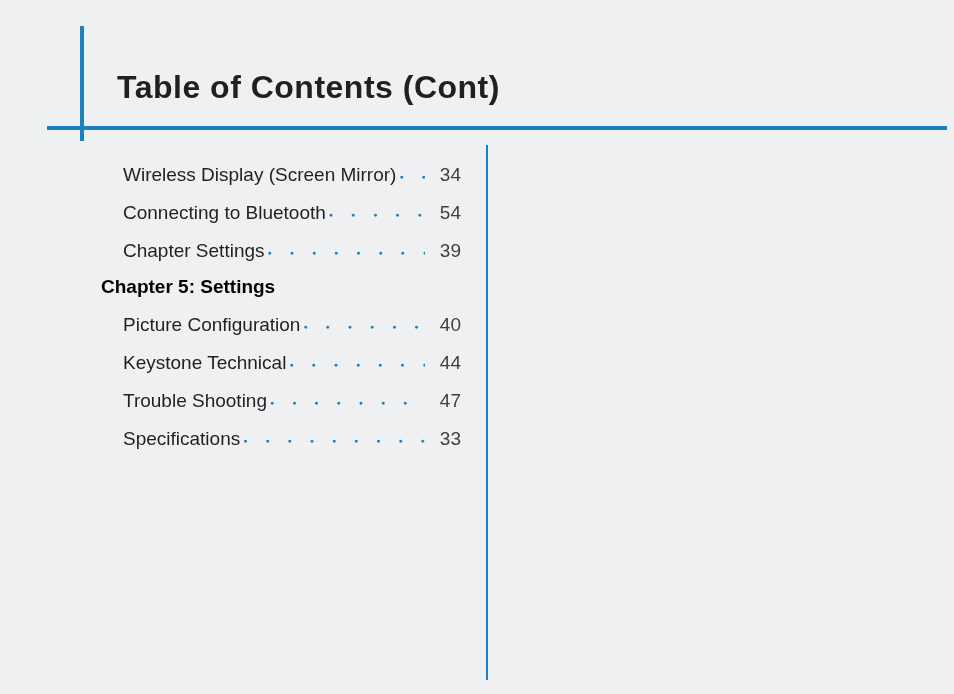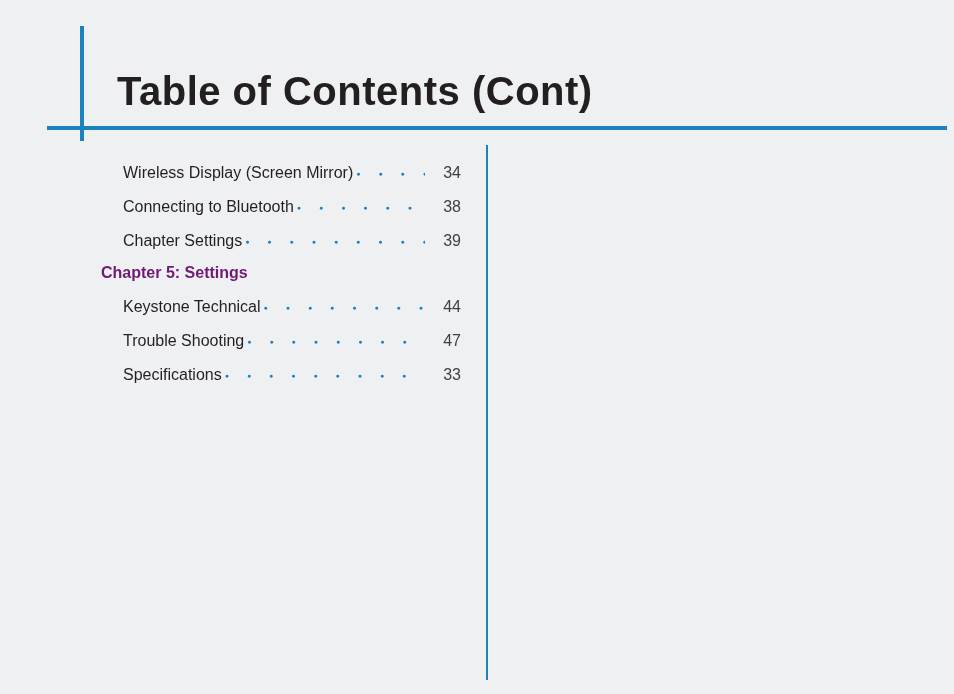--- a/index.html
+++ b/index.html
@@ -9,21 +9,21 @@
       width:954px;
       height:694px;
     }
     .title-area {
       position:absolute;
       left:117px;
       top:69px;
       width:800px;
     }
     .title {
-      font-size:40px;
+      font-size:32px;
       font-weight:700;
       letter-spacing:0.5px;
       color:#231f20;
       font-family:"Century Gothic","Futura","Avant Garde",sans-serif;
     }
     .rule-h {
       position:absolute;
       left:47px;
       top:126px;
       width:900px;
@@ -44,21 +44,21 @@
       top:145px;
       width:0;
       height:535px;
       border-left:2px solid #1982bf;
     }
     .toc {
       position:absolute;
       left:101px;
       top:162px;
       width:360px;
-      font-size:16px;
+      font-size:19px;
       color:#231f20;
     }
     .toc-item, .toc-head {
       display:flex;
       align-items:baseline;
       white-space:nowrap;
       margin-bottom:14px;
     }
     .toc-item .label {
       margin-left:22px;
@@ -80,21 +80,21 @@
       letter-spacing:8px;
       line-height:1;
     }
     .toc-item .pg {
       width:30px;
       text-align:right;
       color:#404040;
     }
     .toc-head .label {
       font-weight:700;
-      color:#701a75;
+      color:#000000;
     }
   </style>
 </head>
 <body>
 
 <div class="page">
 
   <div class="rule-v-left"></div>
   <div class="rule-h"></div>
   <div class="rule-v-mid"></div>
@@ -106,30 +106,35 @@
   <div class="toc">
 
     <div class="toc-item">
       <span class="label">Wireless Display (Screen Mirror)</span>
       <span class="dots"></span>
       <span class="pg">34</span>
     </div>
     <div class="toc-item">
       <span class="label">Connecting to Bluetooth</span>
       <span class="dots"></span>
-      <span class="pg">38</span>
+      <span class="pg">54</span>
     </div>
     <div class="toc-item">
       <span class="label">Chapter Settings</span>
       <span class="dots"></span>
       <span class="pg">39</span>
     </div>
 
     <div class="toc-head">
       <span class="label">Chapter 5: Settings</span>
+    </div>
+    <div class="toc-item">
+      <span class="label">Picture Configuration</span>
+      <span class="dots"></span>
+      <span class="pg">40</span>
     </div>
     <div class="toc-item">
       <span class="label">Keystone Technical</span>
       <span class="dots"></span>
       <span class="pg">44</span>
     </div>
 
     <div class="toc-item">
       <span class="label">Trouble Shooting</span>
       <span class="dots"></span>

